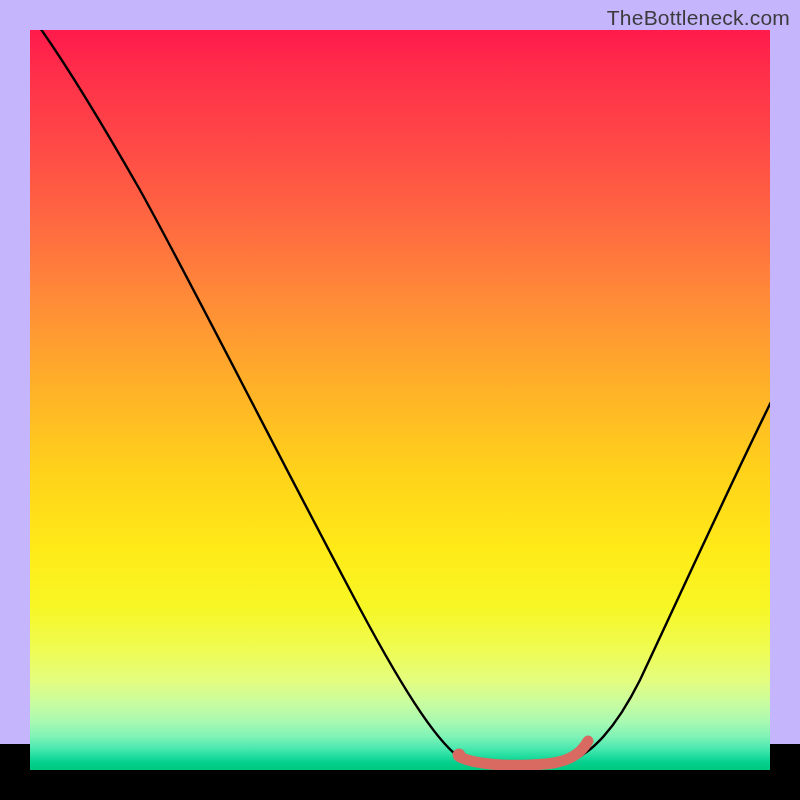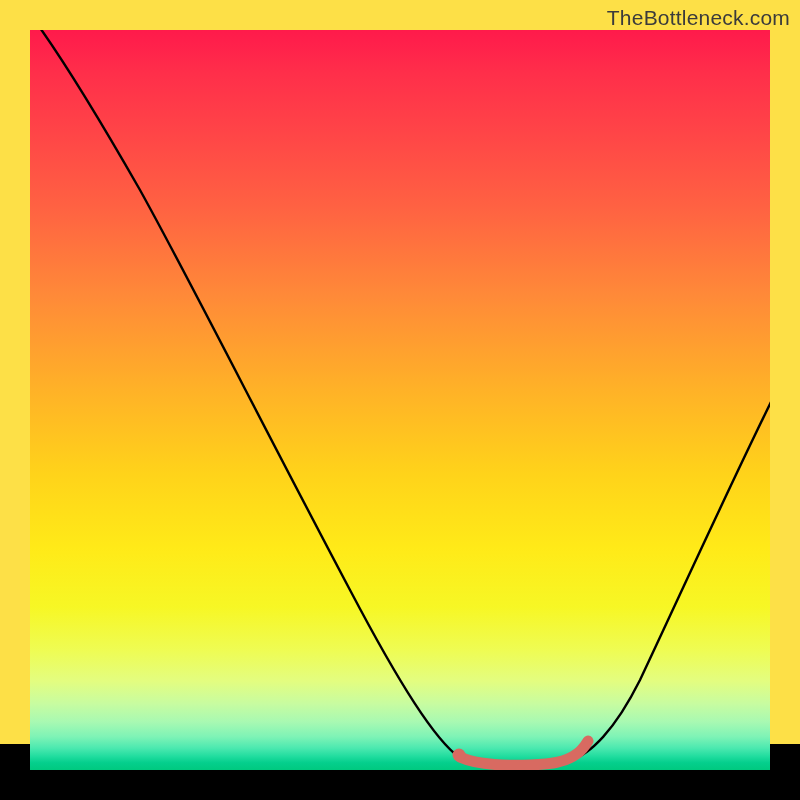--- a/index.html
+++ b/index.html
@@ -8,21 +8,21 @@
     background: #000;
     width: 800px;
     height: 800px;
     overflow: hidden;
     font-family: -apple-system, BlinkMacSystemFont, "Segoe UI", Arial, sans-serif;
   }
   .frame {
     position: relative;
     width: 800px;
     height: 744px;
-    background: #fde047;
+    background: #c4b5fd;
   }
   .watermark {
     position: absolute;
     top: 6px;
     right: 10px;
     color: #3b3b3b;
     font-size: 21px;
     font-weight: 500;
     letter-spacing: 0.2px;
     z-index: 3;

